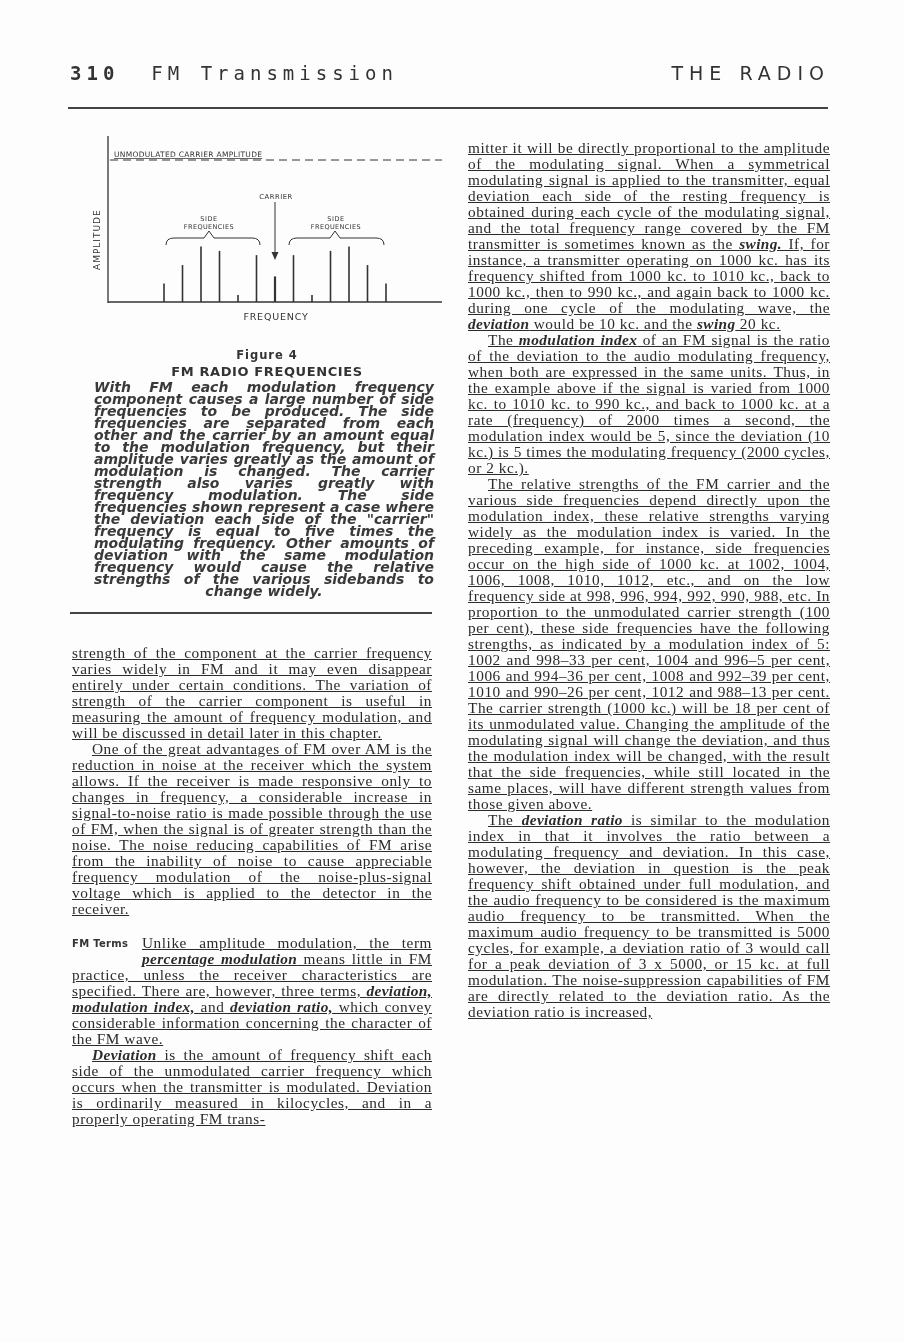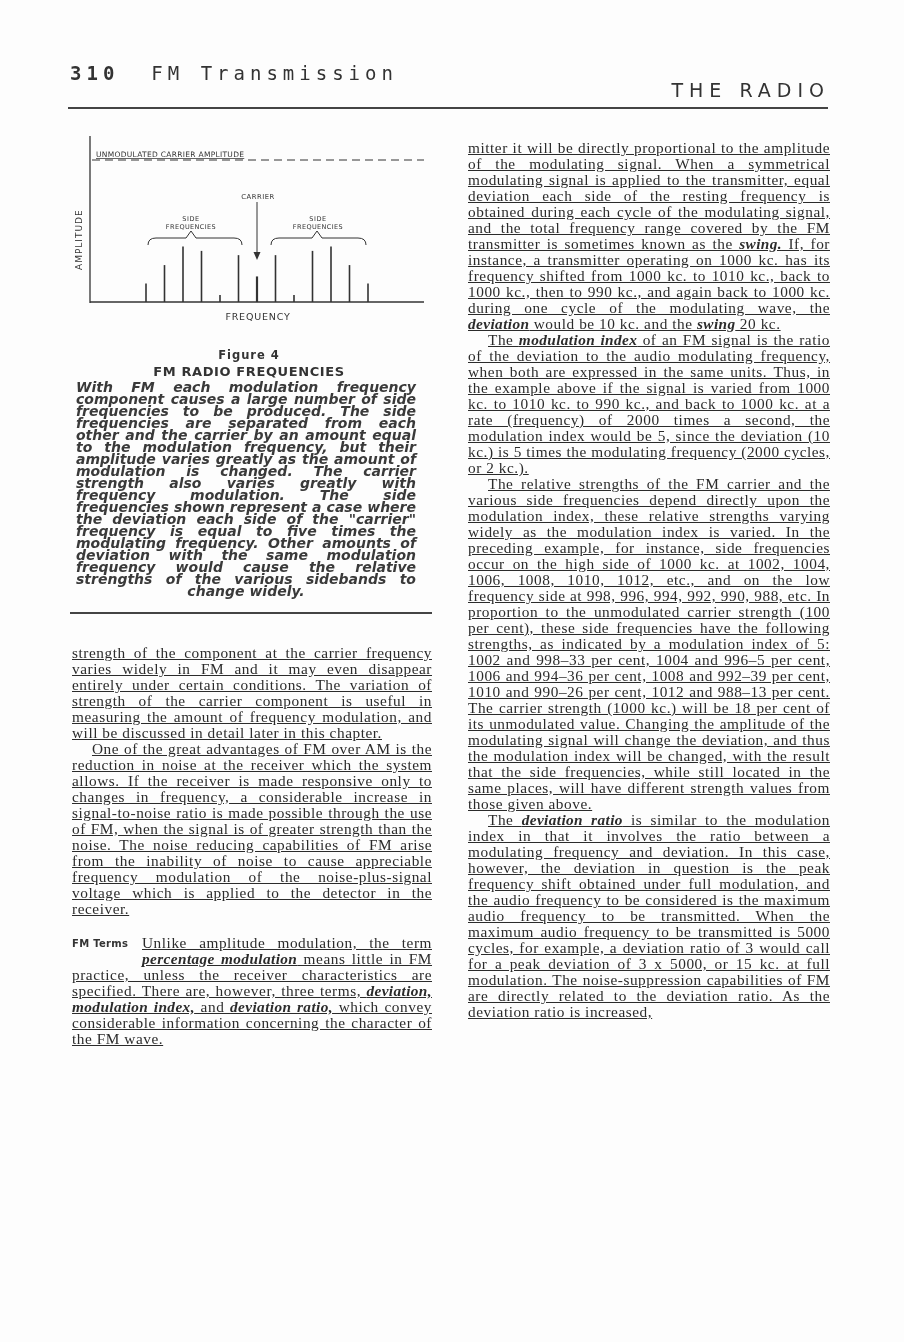--- a/index.html
+++ b/index.html
@@ -1,32 +1,32 @@
 <!DOCTYPE html>
 <html><head>
 <meta charset="utf-8">
 <style>
   html, body { margin: 0; padding: 0; background: #fdfdfd; }
   body { width: 904px; height: 1342px; position: relative; overflow: hidden; color: #2a2a2a; }
   .running-head { position: absolute; top: 62px; left: 70px; right: 74px; height: 30px;
     font-family: "DejaVu Sans Mono", monospace; font-size: 19px; letter-spacing: 5px; color: #333; }
   .running-head .left { position: absolute; left: 0; top: 0; }
   .running-head .left .num { margin-right: 32px; font-weight: bold; }
-  .running-head .right { position: absolute; right: 0; top: 17px; font-family: "DejaVu Sans", sans-serif; font-size: 19px; letter-spacing: 6px; }
+  .running-head .right { position: absolute; right: 0; top: 0; font-family: "DejaVu Sans", sans-serif; font-size: 19px; letter-spacing: 6px; }
   .head-rule { position: absolute; top: 107px; left: 68px; width: 760px; height: 2px; background: #444; }
 
   .col { position: absolute; font-family: "Liberation Serif", serif; font-size: 15.3px; line-height: 16px;
     text-align: justify; color: #2b2b2b; letter-spacing: 0.55px; text-decoration: underline; }
   .col p { margin: 0; }
   .col p.indent { text-indent: 20px; }
   .col i { font-style: italic; font-weight: bold; letter-spacing: 0.4px; }
   .col-left { left: 72px; width: 360px; }
   .col-right { left: 468px; width: 362px; top: 140px; }
 
-  .figure { position: absolute; left: 68px; top: 128px; width: 362px; }
+  .figure { position: absolute; left: 86px; top: 128px; width: 362px; }
   .figure svg { display: block; }
   .fig-caption { font-family: "DejaVu Sans", sans-serif; text-align: center; color: #333; }
   .fig-num { font-size: 11.5px; font-weight: bold; letter-spacing: 1px; margin-top: 20px; }
   .fig-title { font-size: 13px; font-weight: bold; letter-spacing: 0.6px; margin-top: 2px; }
   .fig-text { font-family: "DejaVu Sans", sans-serif; font-style: italic; font-weight: bold; font-size: 14px;
     line-height: 12px; text-align: justify; text-align-last: center; margin: 2px 14px 0 8px; color: #3a3a3a; }
   .fig-rule { position: absolute; left: 70px; top: 612px; width: 362px; height: 2px; background: #444; }
 
   .side-head { font-family: "DejaVu Sans", sans-serif; font-weight: bold; font-size: 10px; letter-spacing: 0.3px; float: left; width: 70px; margin-top: 1px; color: #333; }
   .side-para { margin-top: 18px !important; }
@@ -82,20 +82,21 @@
     <div class="fig-title">FM RADIO FREQUENCIES</div>
     <div class="fig-text">With FM each modulation frequency component causes a large number of side frequencies to be produced. The side frequencies are separated from each other and the carrier by an amount equal to the modulation frequency, but their amplitude varies greatly as the amount of modulation is changed. The carrier strength also varies greatly with frequency modulation. The side frequencies shown represent a case where the deviation each side of the "carrier" frequency is equal to five times the modulating frequency. Other amounts of deviation with the same modulation frequency would cause the relative strengths of the various sidebands to change widely.</div>
   </div>
 </div>
 <div class="fig-rule"></div>
 
 <div class="col col-left" style="top:645px;">
   <p>strength of the component at the carrier frequency varies widely in FM and it may even disappear entirely under certain conditions. The variation of strength of the carrier component is useful in measuring the amount of frequency modulation, and will be discussed in detail later in this chapter.</p>
   <p class="indent">One of the great advantages of FM over AM is the reduction in noise at the receiver which the system allows. If the receiver is made responsive only to changes in frequency, a considerable increase in signal-to-noise ratio is made possible through the use of FM, when the signal is of greater strength than the noise. The noise reducing capabilities of FM arise from the inability of noise to cause appreciable frequency modulation of the noise-plus-signal voltage which is applied to the detector in the receiver.</p>
   <p class="side-para" style="margin-top:24px;"><span class="side-head">FM Terms</span><span>Unlike amplitude modulation, the term </span><i>percentage modulation</i><span> means little in FM practice, unless the receiver characteristics are specified. There are, however, three terms, </span><i>deviation, modulation index,</i><span> and </span><i>deviation ratio,</i><span> which convey considerable information concerning the character of the FM wave.</span></p>
+  <p class="indent"><i>Deviation</i><span> is the amount of frequency shift each side of the unmodulated carrier frequency which occurs when the transmitter is modulated. Deviation is ordinarily measured in kilocycles, and in a properly operating FM trans-</span></p>
 </div>
 
 <div class="col col-right">
   <p><span>mitter it will be directly proportional to the amplitude of the modulating signal. When a symmetrical modulating signal is applied to the transmitter, equal deviation each side of the resting frequency is obtained during each cycle of the modulating signal, and the total frequency range covered by the FM transmitter is sometimes known as the </span><i>swing.</i><span> If, for instance, a transmitter operating on 1000 kc. has its frequency shifted from 1000 kc. to 1010 kc., back to 1000 kc., then to 990 kc., and again back to 1000 kc. during one cycle of the modulating wave, the </span><i>deviation</i><span> would be 10 kc. and the </span><i>swing</i><span> 20 kc.</span></p>
   <p class="indent"><span>The </span><i>modulation index</i><span> of an FM signal is the ratio of the deviation to the audio modulating frequency, when both are expressed in the same units. Thus, in the example above if the signal is varied from 1000 kc. to 1010 kc. to 990 kc., and back to 1000 kc. at a rate (frequency) of 2000 times a second, the modulation index would be 5, since the deviation (10 kc.) is 5 times the modulating frequency (2000 cycles, or 2 kc.).</span></p>
   <p class="indent">The relative strengths of the FM carrier and the various side frequencies depend directly upon the modulation index, these relative strengths varying widely as the modulation index is varied. In the preceding example, for instance, side frequencies occur on the high side of 1000 kc. at 1002, 1004, 1006, 1008, 1010, 1012, etc., and on the low frequency side at 998, 996, 994, 992, 990, 988, etc. In proportion to the unmodulated carrier strength (100 per cent), these side frequencies have the following strengths, as indicated by a modulation index of 5: 1002 and 998–33 per cent, 1004 and 996–5 per cent, 1006 and 994–36 per cent, 1008 and 992–39 per cent, 1010 and 990–26 per cent, 1012 and 988–13 per cent. The carrier strength (1000 kc.) will be 18 per cent of its unmodulated value. Changing the amplitude of the modulating signal will change the deviation, and thus the modulation index will be changed, with the result that the side frequencies, while still located in the same places, will have different strength values from those given above.</p>
   <p class="indent"><span>The </span><i>deviation ratio</i><span> is similar to the modulation index in that it involves the ratio between a modulating frequency and deviation. In this case, however, the deviation in question is the peak frequency shift obtained under full modulation, and the audio frequency to be considered is the maximum audio frequency to be transmitted. When the maximum audio frequency to be transmitted is 5000 cycles, for example, a deviation ratio of 3 would call for a peak deviation of 3 x 5000, or 15 kc. at full modulation. The noise-suppression capabilities of FM are directly related to the deviation ratio. As the deviation ratio is increased,</span></p>
 </div>
 
 </body></html>

